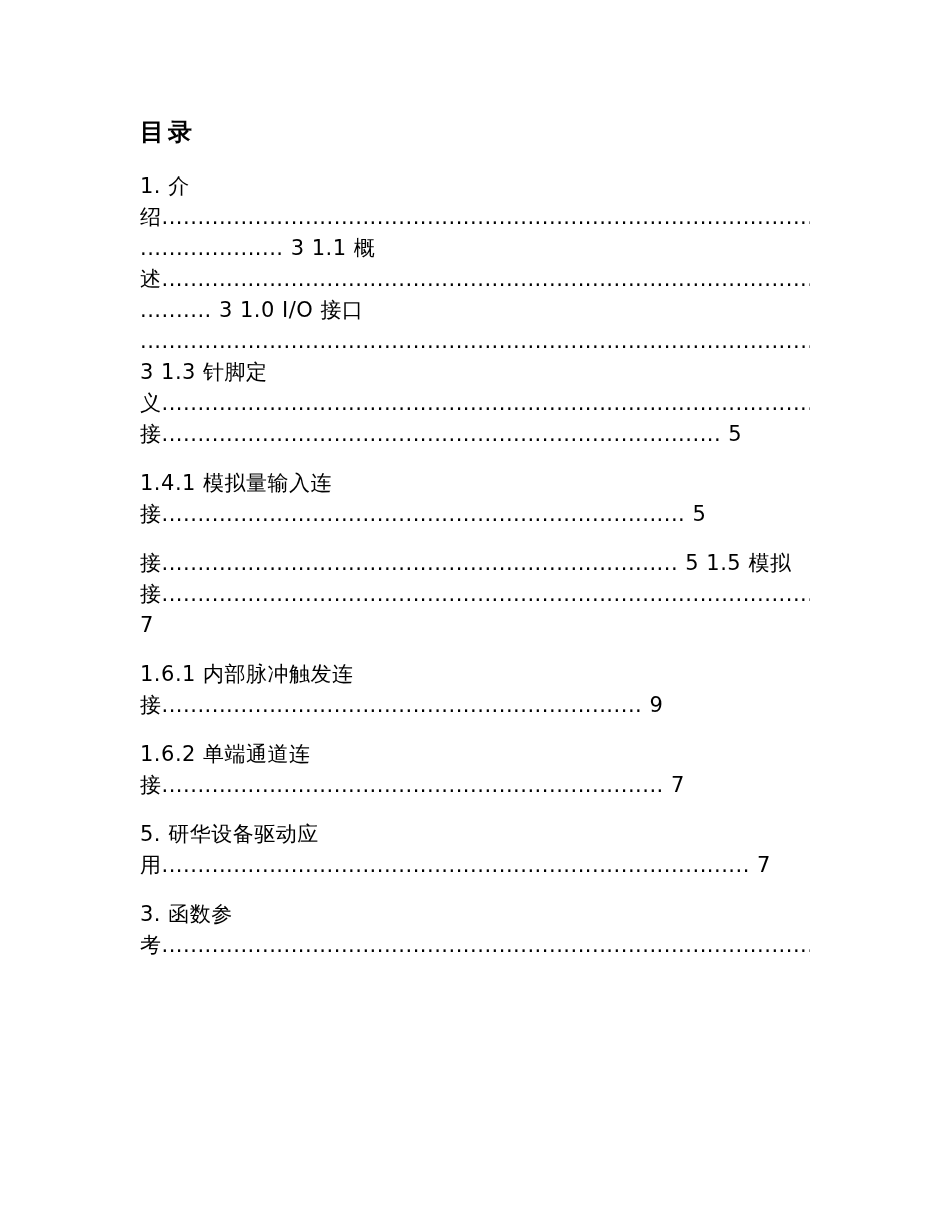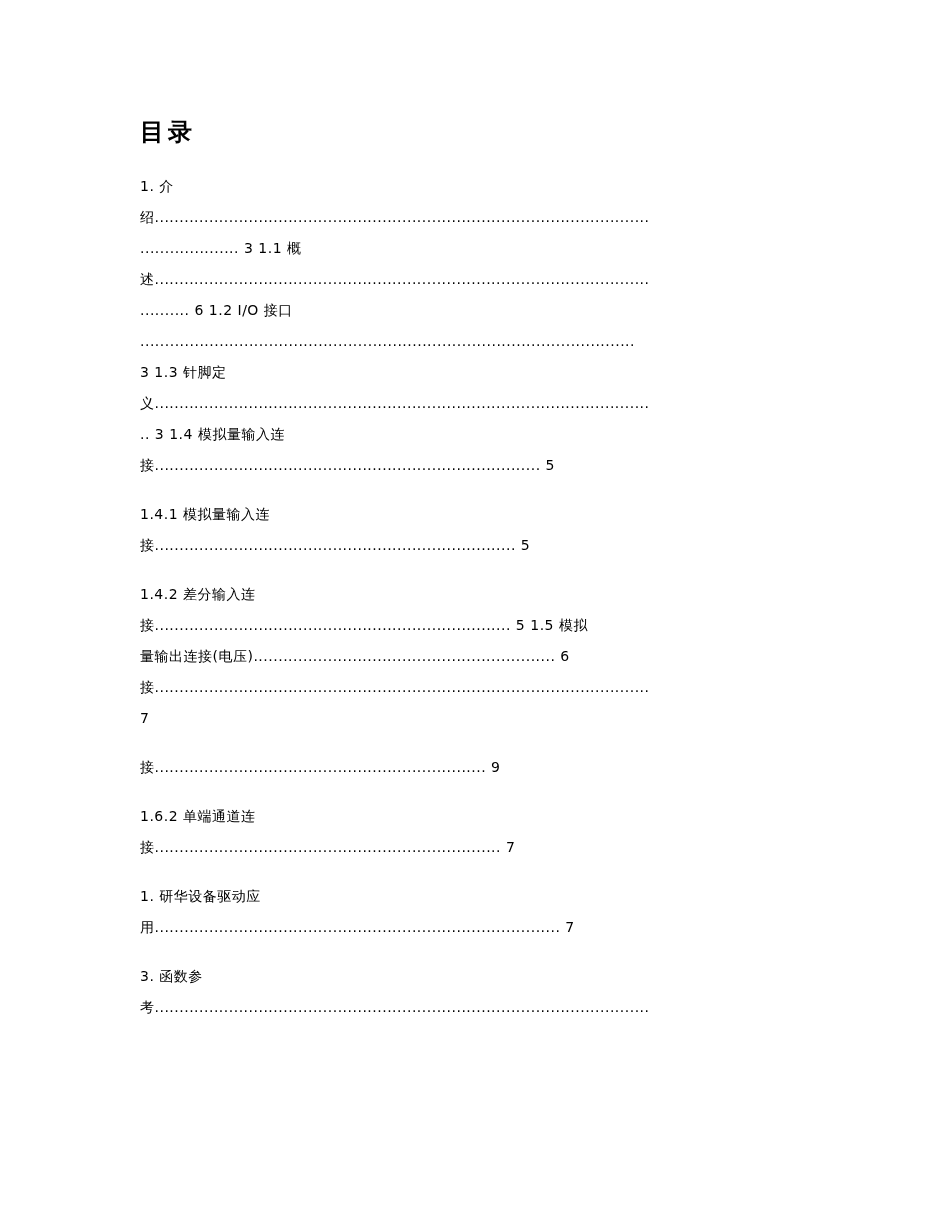--- a/index.html
+++ b/index.html
@@ -26,67 +26,65 @@
     font-size: 24px;
     font-weight: 700;
     letter-spacing: 4px;
     line-height: 34px;
     margin: 0 0 22px 0;
   }
   .para {
     margin: 0 0 18px 0;
   }
   .line {
-    font-size: 14px;
+    font-size: 21px;
     line-height: 31px;
     letter-spacing: 0.5px;
     white-space: pre;
     overflow: hidden;
     width: 670px;
   }
 </style>
 </head>
 <body>
 
 <div class="page">
   <div class="content">
     <h1 class="doc-title">目录</h1>
     <div id="toc-body">
         <div class="para">
           <div class="line">1. 介</div>
           <div class="line">绍....................................................................................................</div>
           <div class="line">.................... 3 1.1 概</div>
           <div class="line">述....................................................................................................</div>
-          <div class="line">.......... 6 1.2 I/O 接口</div>
+          <div class="line">.......... 3 1.0 I/O 接口</div>
           <div class="line">....................................................................................................</div>
           <div class="line">3 1.3 针脚定</div>
           <div class="line">义....................................................................................................</div>
-          <div class="line">.. 3 1.4 模拟量输入连</div>
           <div class="line">接.............................................................................. 5</div>
         </div>
         <div class="para">
           <div class="line">1.4.1 模拟量输入连</div>
           <div class="line">接......................................................................... 5</div>
         </div>
         <div class="para">
-          <div class="line">1.4.2 差分输入连</div>
           <div class="line">接........................................................................ 5 1.5 模拟</div>
-          <div class="line">量输出连接(电压)............................................................. 6</div>
           <div class="line">接....................................................................................................</div>
           <div class="line">7</div>
         </div>
         <div class="para">
+          <div class="line">1.6.1 内部脉冲触发连</div>
           <div class="line">接................................................................... 9</div>
         </div>
         <div class="para">
           <div class="line">1.6.2 单端通道连</div>
           <div class="line">接...................................................................... 7</div>
         </div>
         <div class="para">
-          <div class="line">1. 研华设备驱动应</div>
+          <div class="line">5. 研华设备驱动应</div>
           <div class="line">用.................................................................................. 7</div>
         </div>
         <div class="para">
           <div class="line">3. 函数参</div>
           <div class="line">考....................................................................................................</div>
         </div>
       </div>
   </div>
 </div>
 

